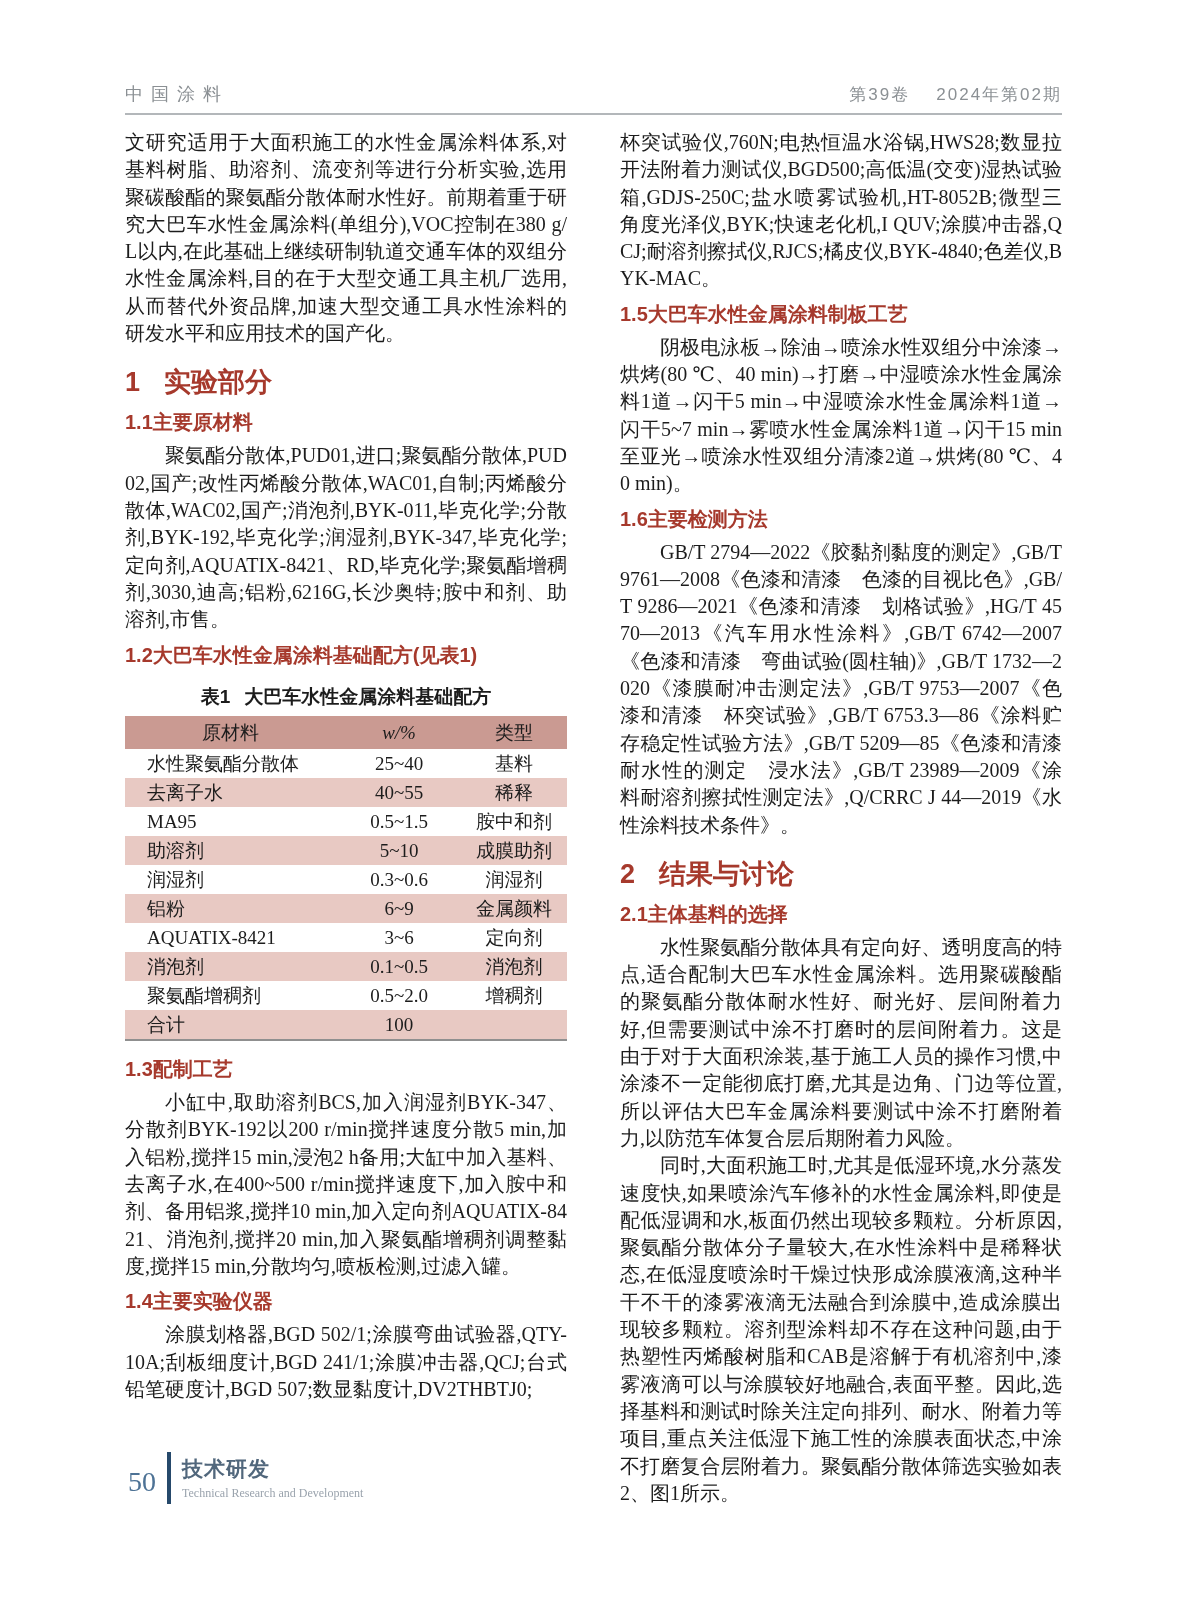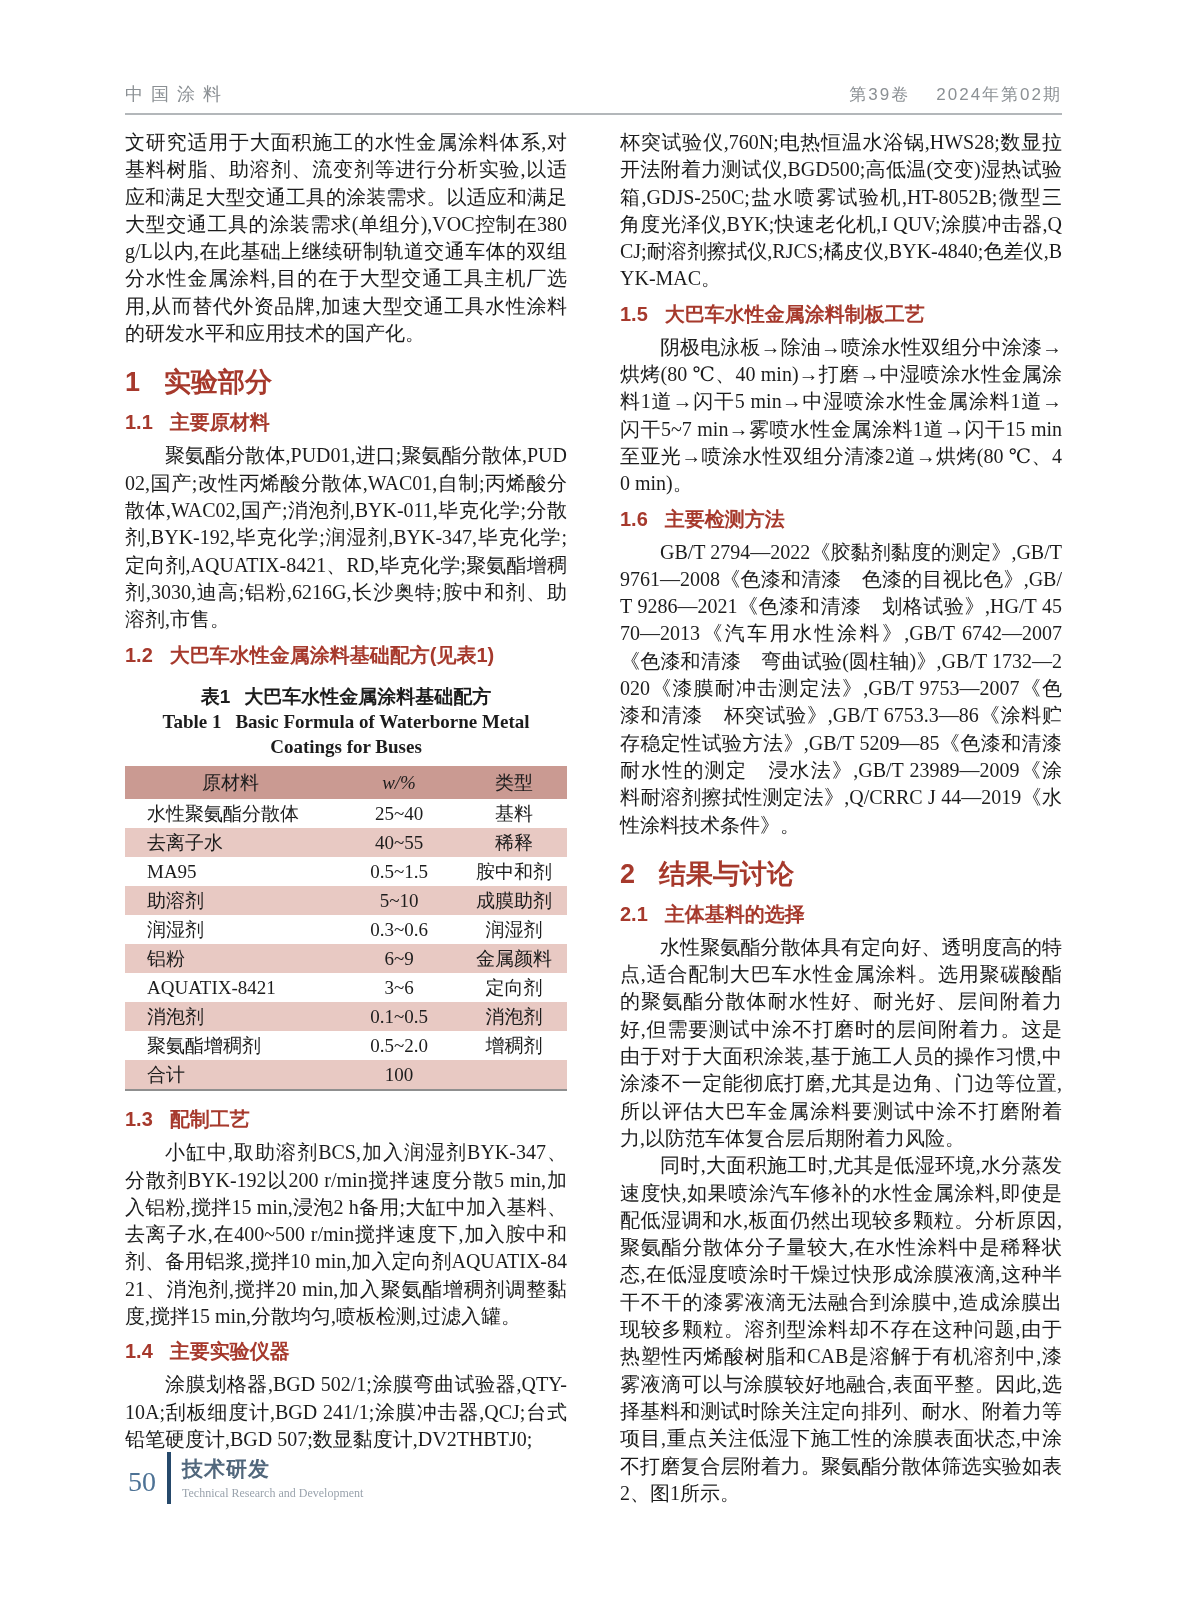--- a/index.html
+++ b/index.html
@@ -32,21 +32,21 @@
   .h1 {
     color:var(--heading-red,#a6392c);
     font-family:"Liberation Sans","DejaVu Sans",sans-serif;
     font-weight:bold; font-size:27px; line-height:1.15;
     margin:20px 0 12px; display:flex; gap:24px; text-align:left; word-break:keep-all;
   }
   .h2 {
     color:var(--heading-red,#a6392c);
     font-family:"Liberation Sans","DejaVu Sans",sans-serif;
     font-weight:bold; font-size:20px; line-height:1.25;
-    margin:9px 0 7px; display:flex; gap:17px; text-align:left; word-break:keep-all;
+    margin:9px 0 7px; display:flex; gap:0; text-align:left; word-break:keep-all;
   }
   
   .tbl-caption-zh {
     font-family:"Liberation Sans","DejaVu Sans",sans-serif;
     font-weight:bold; font-size:19px; text-align:center; margin-top:16px; line-height:1.35;
   }
   .tbl-caption-zh .lbl { margin-right:14px; }
   .tbl-caption-en {
     font-weight:bold; font-size:19px; text-align:center; line-height:1.32;
   }
@@ -85,44 +85,40 @@
 <div class="page">
 
   <div class="header">
     <span class="journal-name">中国涂料</span>
     <span class="issue-info">
       <span class="vol">第39卷</span><span>2024年第02期</span>
     </span>
   </div>
 
   <div class="col col-left">
-    <p class="para">文研究适用于大面积施工的水性金属涂料体系,对基料树脂、助溶剂、流变剂等进行分析实验,以适应和满足大型交通工具的涂装需求。以适应和满足大型交通工具的涂装需求(单组分),VOC控制在380 g/L以内,在此基础上继续研制轨道交通车体的双组分水性金属涂料,目的在于大型交通工具主机厂选用,从而替代外资品牌,加速大型交通工具水性涂料的研发水平和应用技术的国产化。</p>
+    <p class="para">文研究适用于大面积施工的水性金属涂料体系,对基料树脂、助溶剂、流变剂等进行分析实验,选用聚碳酸酯的聚氨酯分散体耐水性好。前期着重于研究大巴车水性金属涂料(单组分),VOC控制在380 g/L以内,在此基础上继续研制轨道交通车体的双组分水性金属涂料,目的在于大型交通工具主机厂选用,从而替代外资品牌,加速大型交通工具水性涂料的研发水平和应用技术的国产化。</p>
 
     <div class="h1">
       <span>1</span>
       <span>实验部分</span>
     </div>
 
     <div class="h2">
       <span>1.1</span>
       <span>主要原材料</span>
     </div>
     <p class="para indent">聚氨酯分散体,PUD01,进口;聚氨酯分散体,PUD02,国产;改性丙烯酸分散体,WAC01,自制;丙烯酸分散体,WAC02,国产;消泡剂,BYK-011,毕克化学;分散剂,BYK-192,毕克化学;润湿剂,BYK-347,毕克化学;定向剂,AQUATIX-8421、RD,毕克化学;聚氨酯增稠剂,3030,迪高;铝粉,6216G,长沙奥特;胺中和剂、助溶剂,市售。</p>
 
     <div class="h2">
       <span>1.2</span>
       <span>大巴车水性金属涂料基础配方(见表1)</span>
     </div>
 
     <div class="tbl-caption-zh">
       <span class="lbl">表1</span><span>大巴车水性金属涂料基础配方</span>
-    </div>
-    <div class="tbl-caption-en">
-      <span class="lbl">Table 1</span><span>Basic Formula of Waterborne Metal</span><br>
-      <span>Coatings for Buses</span>
     </div>
 
     <table class="formula">
       <thead>
         <tr>
           <th class="c1" style="text-align:center;padding-left:0;">原材料</th>
           <th class="c2 w">w/%</th>
           <th class="c3">类型</th>
         </tr>
       </thead>

